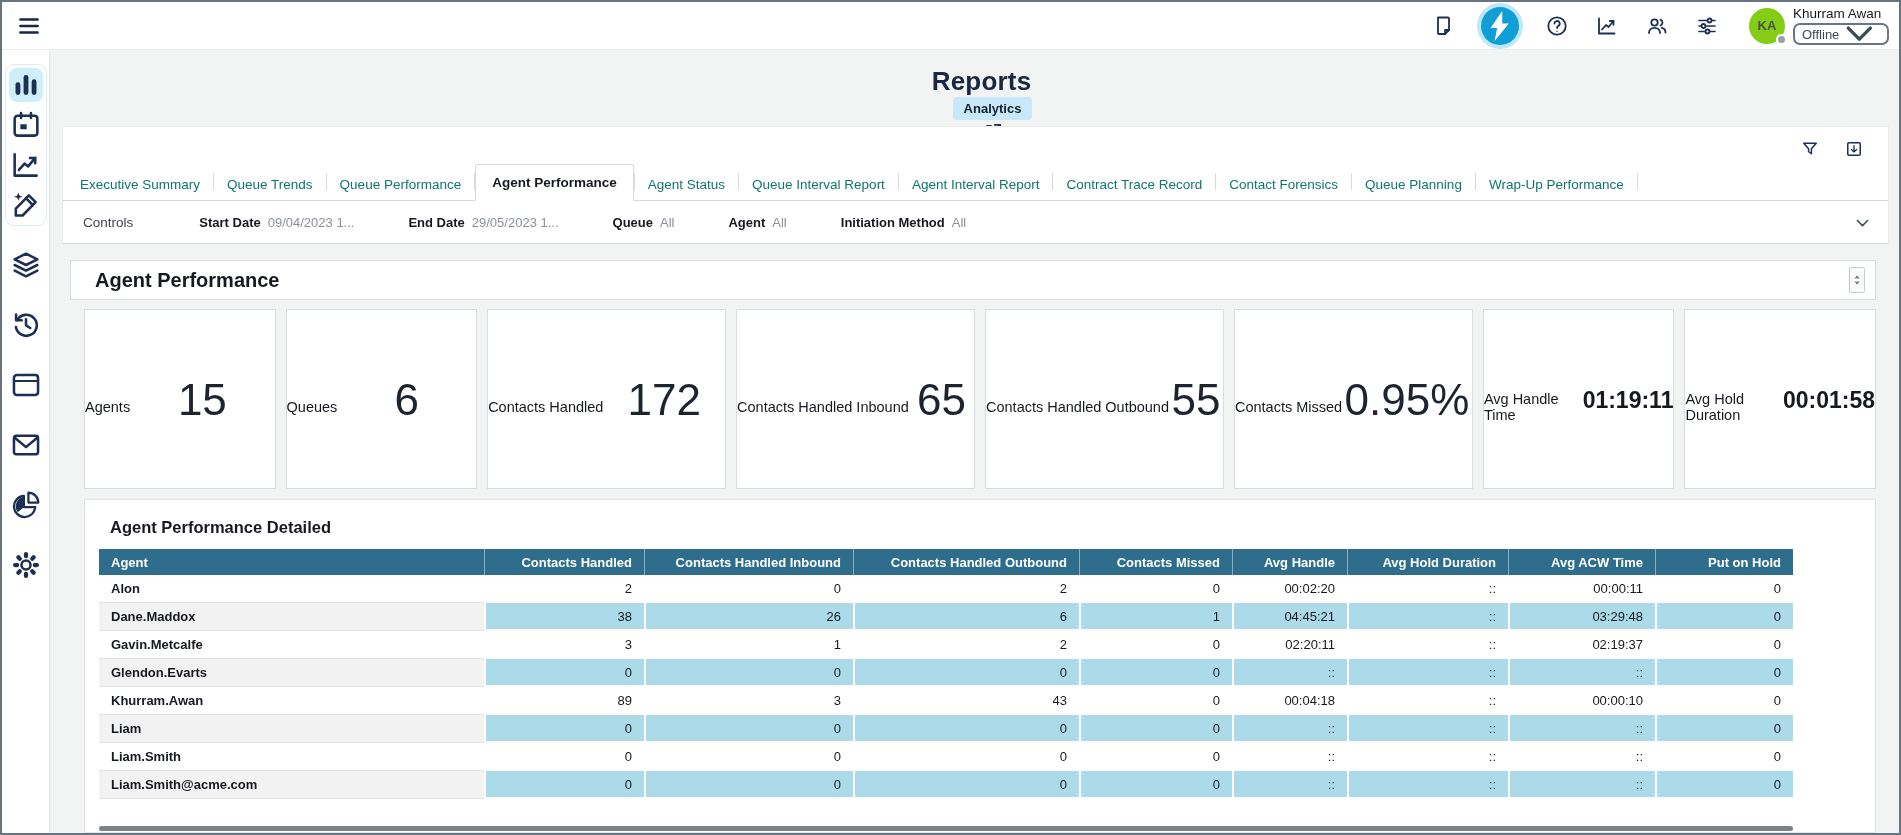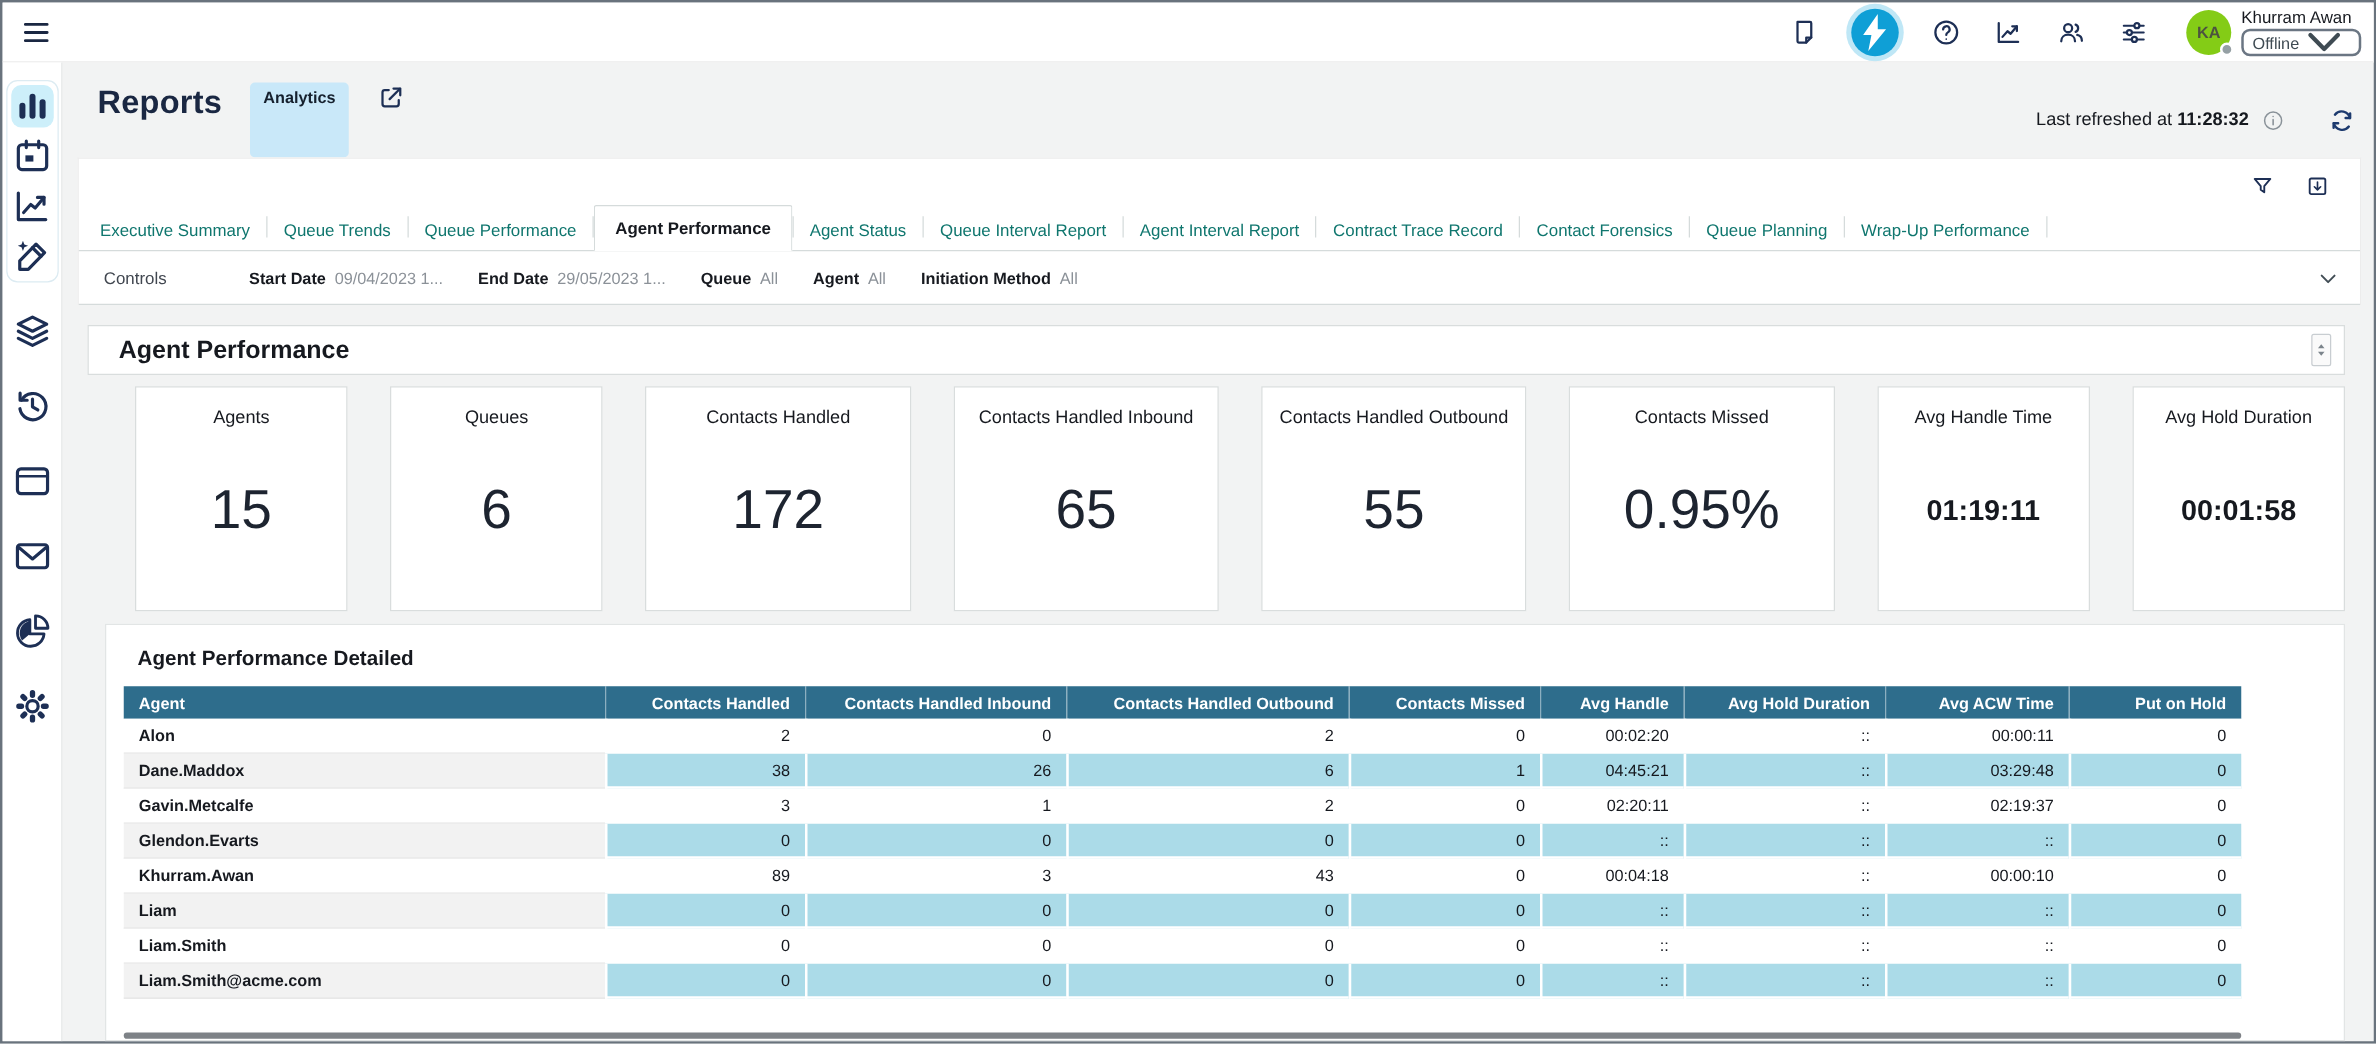--- a/index.html
+++ b/index.html
@@ -28,55 +28,55 @@
   #sidebar { width:48px; background:#fff; border-right:1px solid #e3e6e6; padding-top:14px; display:flex; flex-direction:column; align-items:center; flex:0 0 48px; }
   .side-group { border:1px solid #dcebf2; border-radius:9px; padding:3px; display:flex; flex-direction:column; gap:6px; margin-bottom:22px; background:#fff; }
   .side-icon { width:34px; height:34px; border-radius:8px; display:flex; align-items:center; justify-content:center; color:#1d2f55; cursor:pointer; }
   .side-icon.active { background:#cdeffa; }
   .side-icon svg { width:22px; height:22px; }
   #sidebar-rest { display:flex; flex-direction:column; gap:26px; align-items:center; }
 
   #main { flex:1; display:flex; flex-direction:column; min-width:0; position:relative; }
 
   
-  .page-header { height:76px; display:flex; padding:16px 14px 0 28px; }
+  .page-header { height:76px; display:flex; align-items:center; padding:16px 14px 0 28px;flex-direction:column; }
   .page-title { font-size:26px; font-weight:bold; color:#1a2742; letter-spacing:0.2px; }
   .badge { margin-left:22px; background:#c9e8f9; color:#15202e; font-size:13px; font-weight:bold; padding:4px 11px; border-radius:4px; }
   .ext-icon { margin-left:22px; width:24px; height:24px; color:#1d2f55; cursor:pointer; }
   .refresh-block { margin-left:auto; display:flex; align-items:center; gap:10px; }
   .lr-text { font-size:14.5px; color:#16191f; }
   .lr-text b { font-weight:bold; }
   .info-icon { width:19px; height:19px; color:#8a9299; cursor:pointer; }
   .refresh-icon { width:23px; height:23px; color:#1d3a6e; margin-left:24px; cursor:pointer; }
 
   
   .panel-top { background:#fff; margin:0 10px 0 12px; border:1px solid #ececec; border-bottom:none; }
   .actions-row { height:36px; display:flex; justify-content:flex-end; align-items:center; gap:24px; padding:8px 24px 0 0; }
   .actions-row .a-icon { width:20px; height:20px; color:#1d2f55; cursor:pointer; }
   .tabs { display:flex; align-items:flex-end; border-bottom:1px solid #d5dbdb; padding:0 0 0 4px; height:38px; }
   .tab { font-size:13.5px; color:#0f766e; padding:8px 13px; cursor:pointer; white-space:nowrap; }
   .tab.active { color:#16191f; font-weight:bold; background:#fff; border:1px solid #d5dbdb; border-bottom:1px solid #fff; margin-bottom:-1px; padding:10px 16px; border-radius:2px 2px 0 0; }
   .tab-sep { width:1px; height:17px; background:#d5dbdb; align-self:center; }
   .controls { height:43px; display:flex; align-items:center; padding:0 16px 0 20px; border-bottom:1px solid #d5dbdb; }
   .controls-label { font-size:13.5px; color:#414750; margin-right:66px; }
-  #filters { display:flex; align-items:center; gap:28px; }
+  #filters { display:flex; align-items:center; gap:54px; }
   .filter { display:flex; align-items:center; gap:7px; font-size:13px; cursor:pointer; }
   .filter .f-label { font-weight:bold; color:#16191f; }
   .filter .f-value { color:#8b9198; }
   .controls-chevron { margin-left:auto; width:19px; height:19px; color:#414d55; cursor:pointer; }
 
   
   .report-area { flex:1; min-height:0; padding:16px 23px 0 20px; display:flex; flex-direction:column; position:relative; }
   .section-bar { height:40px; background:#fff; border:1px solid #d9dddd; display:flex; align-items:center; padding:0 10px 0 24px; flex:0 0 40px; }
   .section-title { font-size:20px; font-weight:bold; color:#16191f; }
   .spinner { margin-left:auto; width:16px; height:26px; border:1px solid #c8cdd1; border-radius:2px; display:flex; flex-direction:column; align-items:center; justify-content:center; color:#7b848b; cursor:pointer; background:#fafafa; }
   .spinner svg { width:10px; height:10px; }
 
   .kpis { display:flex; gap:10px; margin:9px 0 10px 14px; height:180px; flex:0 0 180px; }
-  .kpi { flex:1; background:#fff; border:1px solid #d9dddd; display:flex; flex-direction:column; align-items:center; padding-top:16px;margin-left:24px; }
+  .kpi { flex:1; background:#fff; border:1px solid #d9dddd; display:flex; flex-direction:row; align-items:center; padding-top:16px; }
   .kpi:nth-child(3),.kpi:nth-child(4),.kpi:nth-child(5),.kpi:nth-child(6) { flex:1.25; }
   .kpi-label { font-size:14.5px; color:#16191f; }
   .kpi-value-wrap { flex:1; display:flex; align-items:center; justify-content:center; padding-bottom:14px; }
   .kpi-value.number { font-size:44px; color:#1d2430; font-weight:400; }
   .kpi-value.time { font-size:23px; color:#16191f; font-weight:bold; }
 
   .detail-panel { flex:1; min-height:0; background:#fff; border:1px solid #e2e5e5; margin-left:14px; padding:18px 14px 0 14px; overflow:hidden; position:relative; }
   .detail-title { font-size:16.5px; font-weight:bold; color:#16191f; margin:0 0 12px 11px; }
   table { border-collapse:separate; border-spacing:0; table-layout:fixed; width:1694px; font-size:13px; }
   thead th { background:#2e6d8c; color:#fff; font-weight:bold; font-size:13px; height:26px; text-align:right; padding:0 12px; border-left:1px solid rgba(255,255,255,.45); white-space:nowrap; overflow:hidden; }

